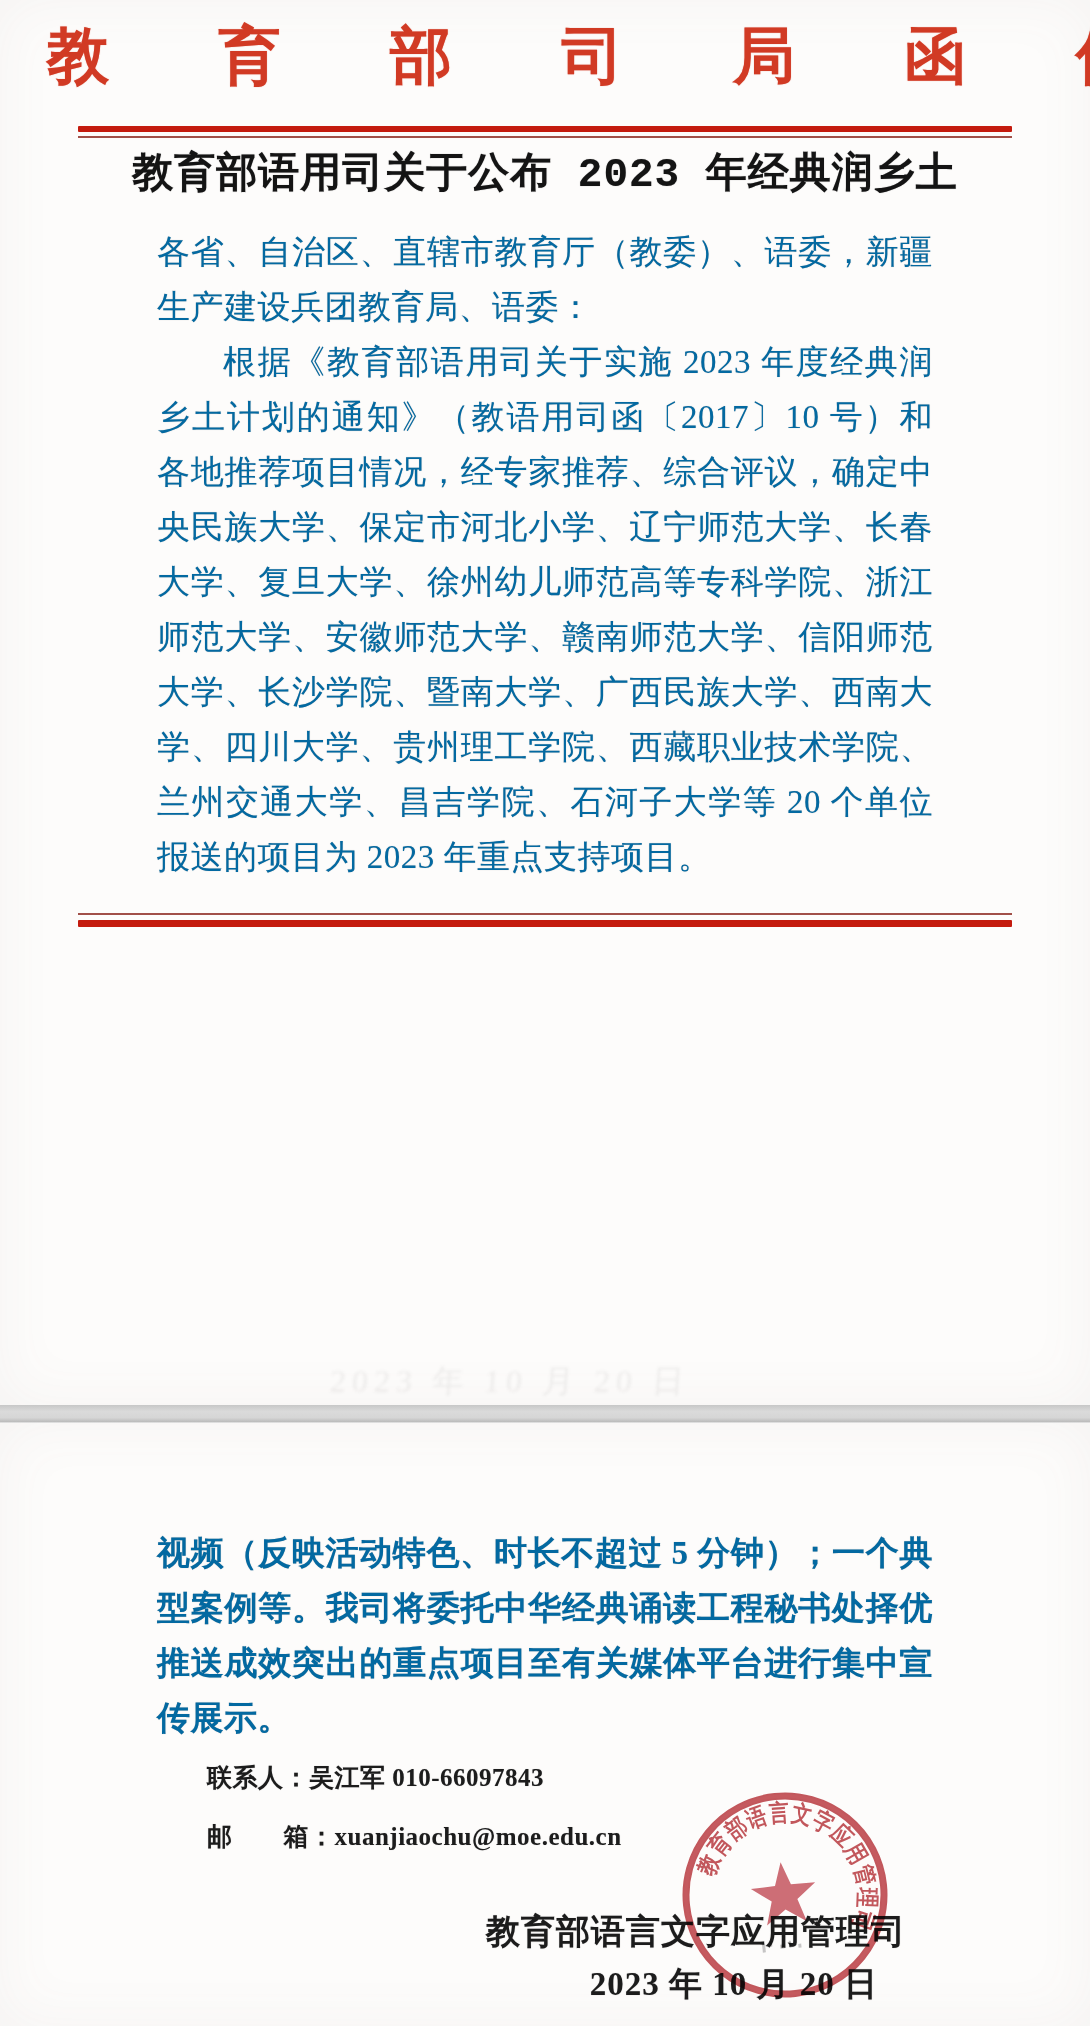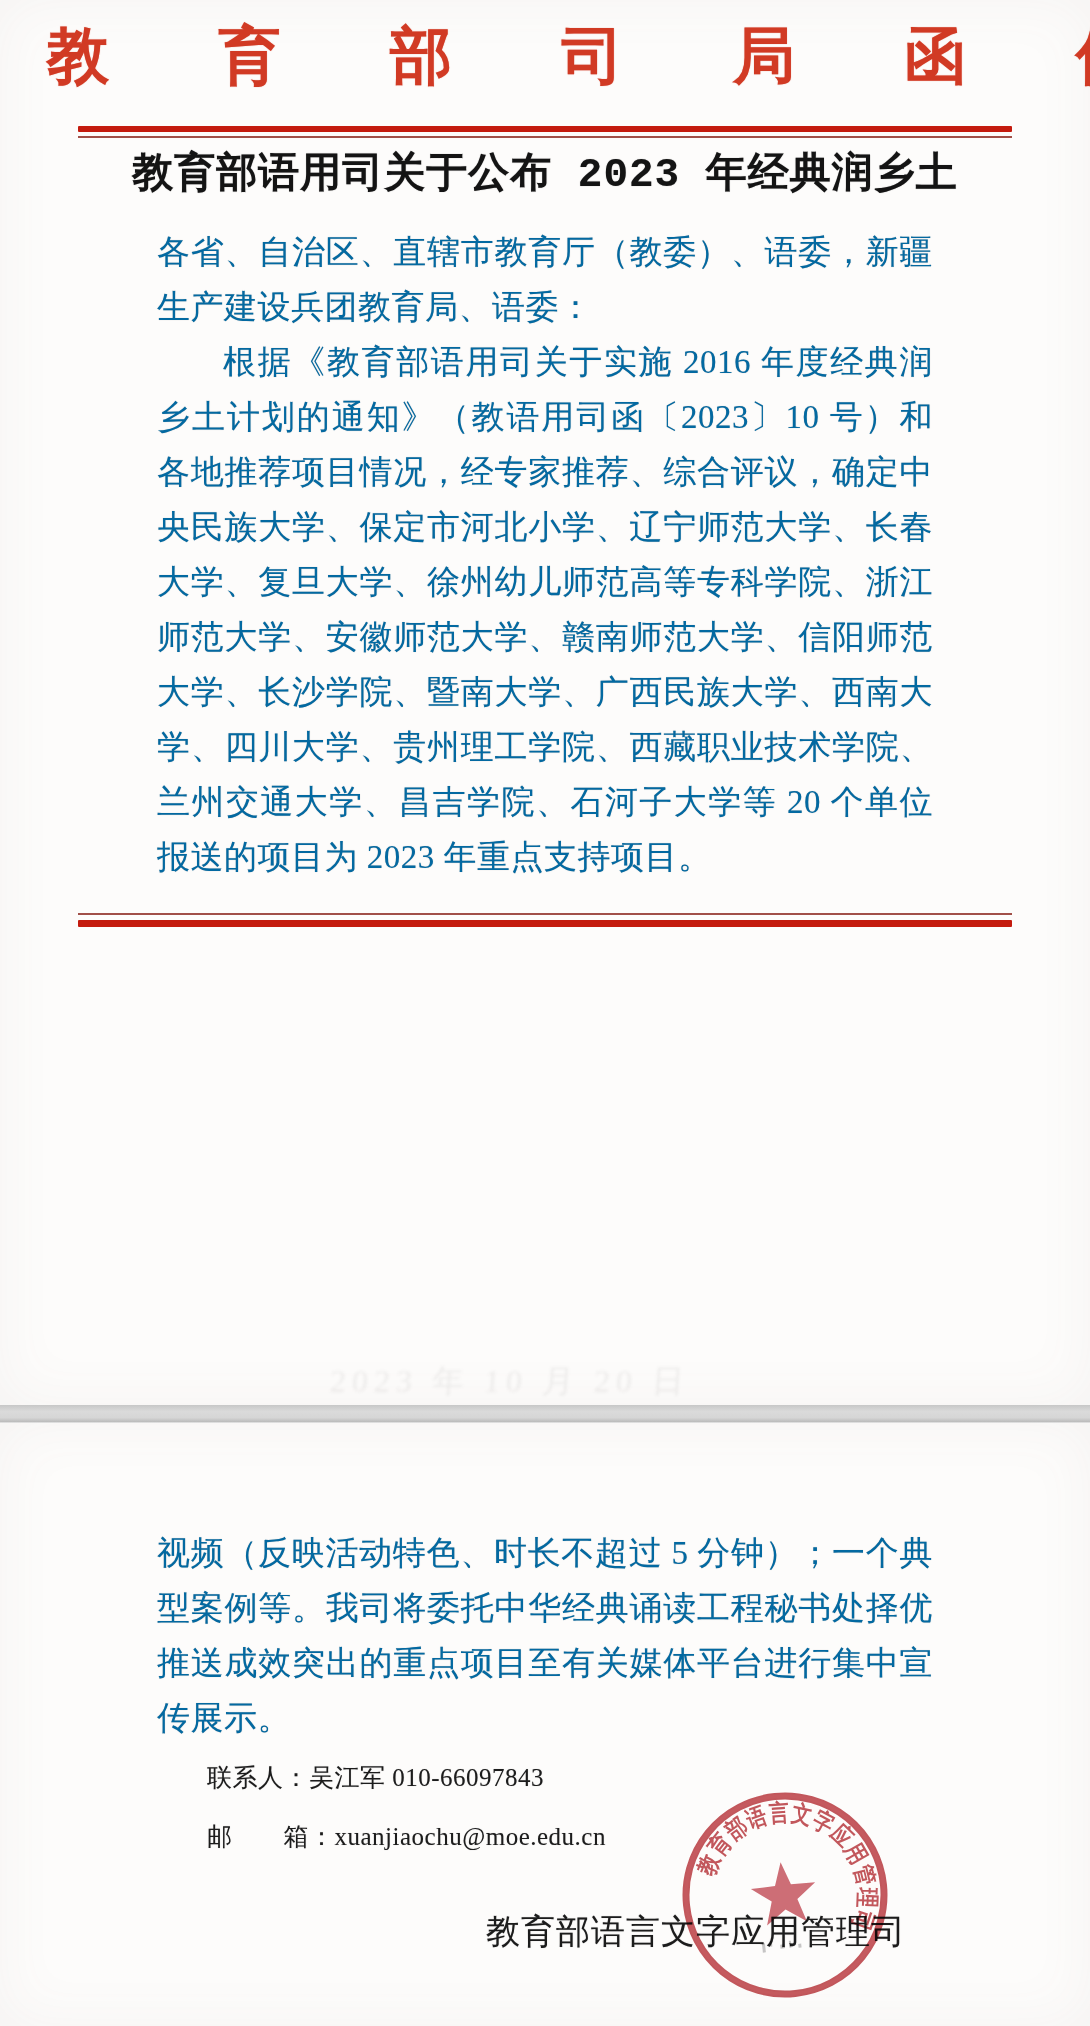--- a/index.html
+++ b/index.html
@@ -74,21 +74,21 @@
 
   
   .page-gap {
     height: 18px;
     background: linear-gradient(180deg, #c7c7c7 0%, #dadada 35%, #d6d6d6 70%, #bdbdbd 92%, #efefef 100%);
     box-shadow: 0 -2px 3px rgba(0,0,0,0.12);
   }
 
   
   .page-2 .body-text { margin-top: 0; padding-top: 0; }
-  .page2-body { padding-top: 103px; }
+  .page2-body { padding-top: 103px; font-weight: bold; }
   .contact-line {
     margin: 4px 157px 0 157px;
     font-size: 25px;
     line-height: 55px;
     letter-spacing: 0.5px;
     text-indent: 2em;
     text-shadow: 0 0 1px rgba(0,0,0,0.25);
   }
   .signature-block {
     margin-top: 42px;
@@ -134,21 +134,21 @@
       <div class="gap"></div>
       <div class="thin"></div>
     </div>
 
     <div class="doc-title">
       <div>教育部语用司关于公布 2023 年经典润乡土</div>
     </div>
 
     <div class="body-text">
       <p>各省、自治区、直辖市教育厅（教委）、语委，新疆生产建设兵团教育局、语委：</p>
-      <p class="indent">根据《教育部语用司关于实施 2016 年度经典润乡土计划的通知》（教语用司函〔2023〕10 号）和各地推荐项目情况，经专家推荐、综合评议，确定中央民族大学、保定市河北小学、辽宁师范大学、长春大学、复旦大学、徐州幼儿师范高等专科学院、浙江师范大学、安徽师范大学、赣南师范大学、信阳师范大学、长沙学院、暨南大学、广西民族大学、西南大学、四川大学、贵州理工学院、西藏职业技术学院、兰州交通大学、昌吉学院、石河子大学等 20 个单位报送的项目为 2023 年重点支持项目。</p>
+      <p class="indent">根据《教育部语用司关于实施 2023 年度经典润乡土计划的通知》（教语用司函〔2017〕10 号）和各地推荐项目情况，经专家推荐、综合评议，确定中央民族大学、保定市河北小学、辽宁师范大学、长春大学、复旦大学、徐州幼儿师范高等专科学院、浙江师范大学、安徽师范大学、赣南师范大学、信阳师范大学、长沙学院、暨南大学、广西民族大学、西南大学、四川大学、贵州理工学院、西藏职业技术学院、兰州交通大学、昌吉学院、石河子大学等 20 个单位报送的项目为 2023 年重点支持项目。</p>
     </div>
 
     <div class="rule-bottom">
       <div class="thin"></div>
       <div class="gap"></div>
       <div class="thick"></div>
     </div>
 
     <div class="bleed">2023 年 10 月 20 日</div>
   </div>
@@ -161,20 +161,21 @@
       <div class="body-text">
         <p>视频（反映活动特色、时长不超过 5 分钟）；一个典型案例等。我司将委托中华经典诵读工程秘书处择优推送成效突出的重点项目至有关媒体平台进行集中宣传展示。</p>
       </div>
 
       <div class="contact-line">联系人：吴江军 010-66097843</div>
 
       <div class="contact-line">邮　　箱：xuanjiaochu@moe.edu.cn</div>
 
       <div class="signature-block">
         <div class="signature-org">教育部语言文字应用管理司</div>
+        <div class="signature-date">2023 年 10 月 20 日</div>
       </div>
     </div>
 
     <svg class="seal" viewBox="0 0 208 208">
       <defs>
         <path id="sealArc" d="M 34.5 78.7 A 74 74 0 1 1 168.1 141" fill="none"></path>
       </defs>
 
       <circle cx="104" cy="104" r="99" fill="none" stroke="#b8363c" stroke-width="7" opacity="0.9"></circle>
       <circle cx="104" cy="104" r="99" fill="none" stroke="#c9545a" stroke-width="3" opacity="0.35"></circle>

